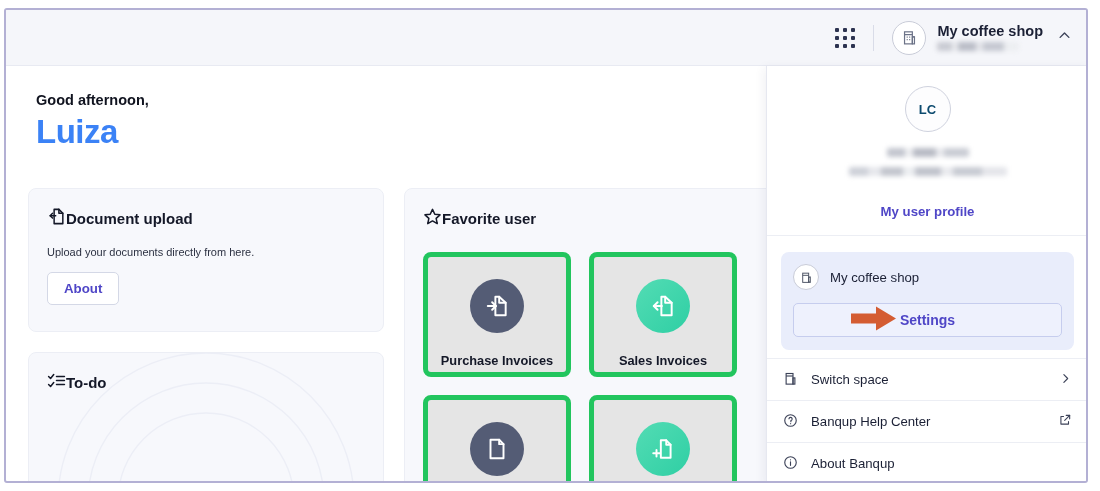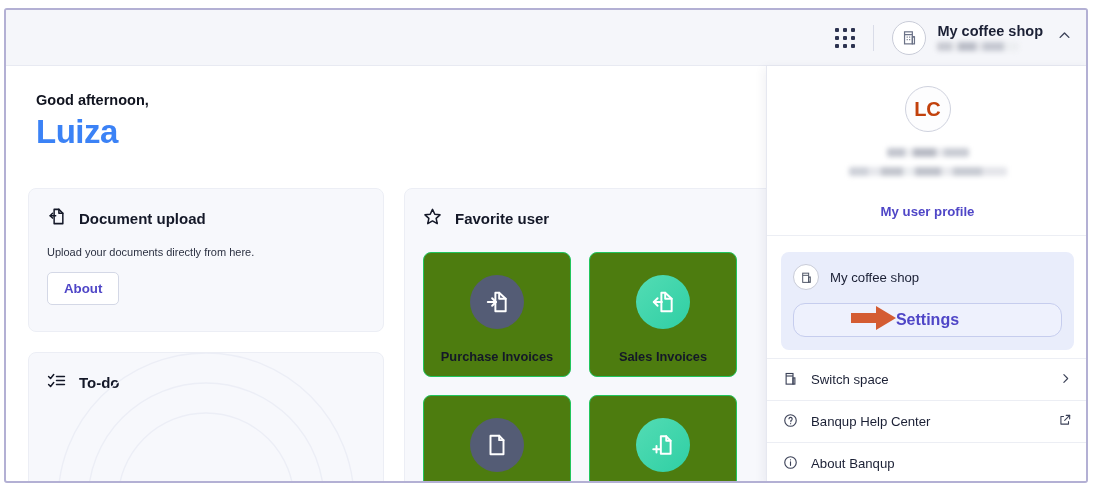--- a/index.html
+++ b/index.html
@@ -62,21 +62,21 @@
   .greet-small { font-size: 14.5px; font-weight: bold; color: #10131f; }
   .greet-name { font-size: 33px; font-weight: bold; color: #3b82f6; margin-top: 5px; letter-spacing: -0.5px; }
 
   
   .card {
     position: absolute;
     background: #f7f8fc;
     border: 1px solid #eceef5;
     border-radius: 8px;
   }
-  .card-head { display: flex; align-items: center; gap: 13px; padding: 18px 18px 0 18px; }
+  .card-head { display: flex; align-items: center; gap: 0; padding: 18px 18px 0 18px; }
   .card-title { font-size: 15px; font-weight: bold; color: #141828; }
 
   #doc-card { left: 22px; top: 178px; width: 356px; height: 144px; }
   .doc-sub { padding: 16px 18px 0 18px; font-size: 11px; color: #2c3142; }
   .upload-btn {
     margin: 14px 0 0 18px;
     padding: 8px 16px;
     background: #ffffff;
     border: 1px solid #d4d8e6;
     border-radius: 5px;
@@ -86,22 +86,22 @@
     font-family: "Liberation Sans", sans-serif;
   }
 
   #todo-card { left: 22px; top: 342px; width: 356px; height: 150px; overflow: hidden; }
   .arcs { position: absolute; left: 50%; bottom: -150px; transform: translateX(-50%); }
 
   #apps-card { left: 398px; top: 178px; width: 380px; height: 314px; overflow: hidden; }
   .tiles { display: flex; flex-wrap: wrap; gap: 18px; padding: 22px 18px 0 18px; }
   .tile {
     width: 148px; height: 125px;
-    background: #4d7c0f;
-    border: 1px solid #22c55e;
+    background: #e5e5e5;
+    border: 5px solid #22c55e;
     border-radius: 8px;
     display: flex; flex-direction: column;
     align-items: center; justify-content: flex-start;
     padding-top: 22px;
     cursor: pointer;
     flex: 0 0 auto;
   }
   .tile-icon { width: 54px; height: 54px; border-radius: 50%; display: flex; align-items: center; justify-content: center; }
   .tile-icon.dark { background: #545c75; }
   .tile-icon.teal { background: linear-gradient(135deg,#53dcb4,#2fcfa4); }
@@ -116,21 +116,21 @@
     border-left: 1px solid #e6e8f0;
     box-shadow: -2px 2px 10px rgba(40,40,90,0.07);
     overflow: hidden;
   }
   .dd-profile { padding: 20px 0 16px 0; display: flex; flex-direction: column; align-items: center;
                 border-bottom: 1px solid #eceef4; }
   .avatar {
     width: 46px; height: 46px; border-radius: 50%;
     border: 1px solid #cfd2de; background: #fdfdfe;
     display: flex; align-items: center; justify-content: center;
-    font-size: 20px; font-weight: bold; color: #c2410c;
+    font-size: 13px; font-weight: bold; color: #0c4a6e;
   }
   .redact.r-name { width: 82px; height: 9px; margin-top: 16px;
     background: linear-gradient(90deg,#c2c5ce 0 22%,#edeef1 22% 32%,#b7bac4 32% 60%,#e8e9ed 60% 70%,#c9ccd4 70% 100%); }
   .redact.r-mail { width: 158px; height: 9px; margin-top: 10px;
     background: linear-gradient(90deg,#cdd0d8 0 12%,#e6e7ec 12% 20%,#c2c5cd 20% 34%,#eceef1 34% 42%,#bfc2cb 42% 58%,#e9eaee 58% 66%,#c7cad2 66% 84%,#e4e5ea 84% 100%); }
   .profile-link { margin-top: 28px; font-size: 13.2px; font-weight: bold; color: #4f46c7; cursor: pointer; }
 
   .space-box {
     margin: 16px 14px 0 14px;
     background: #e9edfb;
@@ -141,24 +141,24 @@
   .space-row-circle {
     width: 26px; height: 26px; border-radius: 50%;
     border: 1px solid #c9ccd8; background: #ffffff;
     display: flex; align-items: center; justify-content: center;
   }
   .space-row-label { font-size: 13.2px; color: #1b2035; }
   .settings-btn {
     margin-top: 13px;
     height: 34px;
     border: 1px solid #c6cdee;
-    border-radius: 12px;
+    border-radius: 5px;
     background: #eef1fd;
     display: flex; align-items: center; justify-content: center;
-    font-size: 16px; font-weight: bold; color: #4f46c7;
+    font-size: 14px; font-weight: bold; color: #4f46c7;
     cursor: pointer;
     position: relative;
   }
   .arrow-anno { position: absolute; left: 57px; top: 50%; transform: translateY(-50%); pointer-events: none; }
 
   .dd-item {
     height: 41px;
     display: flex; align-items: center;
     padding: 0 16px;
     gap: 13px;

